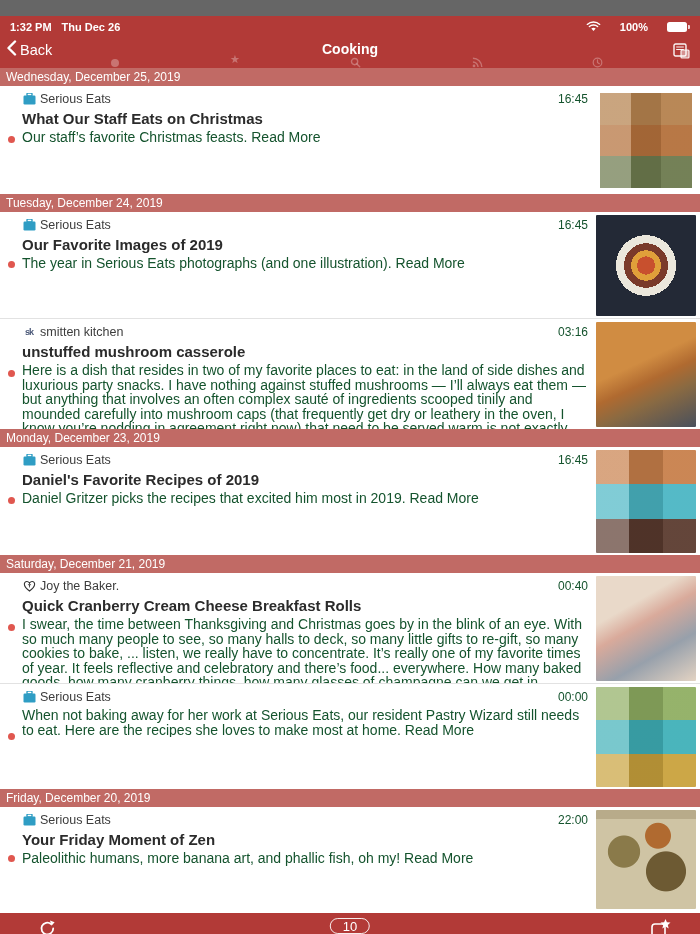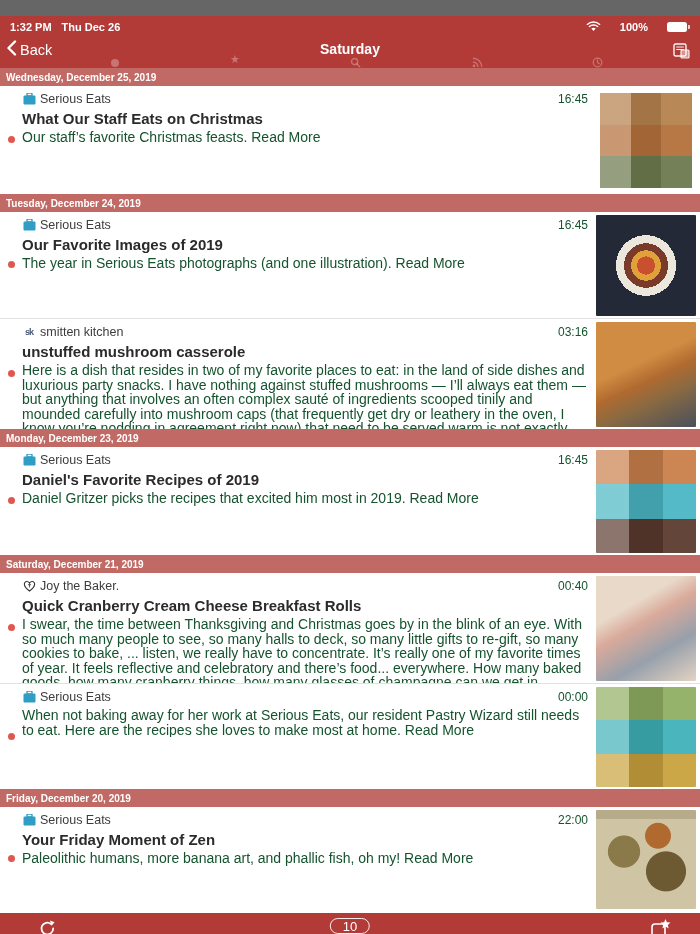--- a/index.html
+++ b/index.html
@@ -24,21 +24,21 @@
   .nav-mode-icons { position:absolute; bottom:1px; left:0; right:0; height:14px; }
   .mode-icon { position:absolute; width:12px; height:12px; opacity:.85; }
   .mode-dot    { left:110px; top:1px; } 
   .mode-star   { left:230px; top:0; color:rgba(255,255,255,.35); font-size:11px; }
   .mode-search { left:350px; top:1px; }
   .mode-rss    { left:472px; top:1px; }
   .mode-clock  { left:592px; top:1px; }
   .nav-right-icon { position:absolute; right:10px; top:5px; width:17px; height:16px; }
 
   
-  .sec-header { height:18px; background:#c16a65; color:#fff; font-size:10px; font-weight:700;
+  .sec-header { height:18px; background:#c16a65; color:#fff; font-size:12px; font-weight:400;
                 display:flex; align-items:center; padding-left:6px; }
   .row { position:relative; display:flex; background:#fff; overflow:hidden; }
   .row.sep { border-top:1px solid #e2e2e2; }
   .r1{height:108px}.r2{height:106px}.r3{height:111px}.r4{height:108px}.r5{height:110px}.r6{height:106px}.r7{height:104px}
   .unread-dot { position:absolute; left:8px; top:50%; margin-top:-4px; width:7px; height:7px;
                 border-radius:50%; background:#e0574f; }
   .row-main { flex:1; padding:5px 8px 0 22px; overflow:hidden; }
   .feedline { display:flex; align-items:center; gap:4px; height:16px; }
   .feedicon { width:14px; height:13px; flex:0 0 auto; display:flex; align-items:center; justify-content:center; }
   .sk-logo { font-size:9px; font-weight:700; color:#4a5878; letter-spacing:-1px; }
@@ -107,21 +107,21 @@
 
   <div class="navbar">
     <div class="back-btn">
       <span>
         <svg width="11" height="16" viewBox="0 0 11 16">
             <path d="M9 1.5 L2.5 8 L9 14.5" fill="none" stroke="#fff" stroke-width="2.4" stroke-linecap="round" stroke-linejoin="round"></path>
           </svg>
       </span>
       <span>Back</span>
     </div>
-    <div class="nav-title">Saturday</div>
+    <div class="nav-title">Cooking</div>
     <div class="nav-mode-icons">
       <span class="mode-icon mode-dot">
         <svg width="10" height="10" viewBox="0 0 10 10">
             <circle cx="5" cy="5" r="4" fill="rgba(255,255,255,.35)"></circle>
           </svg></span>
       <span class="mode-icon mode-star">★</span>
       <span class="mode-icon mode-search">
         <svg width="11" height="11" viewBox="0 0 12 12">
             <circle cx="5" cy="5" r="3.4" fill="none" stroke="rgba(255,255,255,.35)" stroke-width="1.5"></circle>
             <path d="M7.6 7.6 L10.6 10.6" stroke="rgba(255,255,255,.35)" stroke-width="1.5" stroke-linecap="round"></path>

